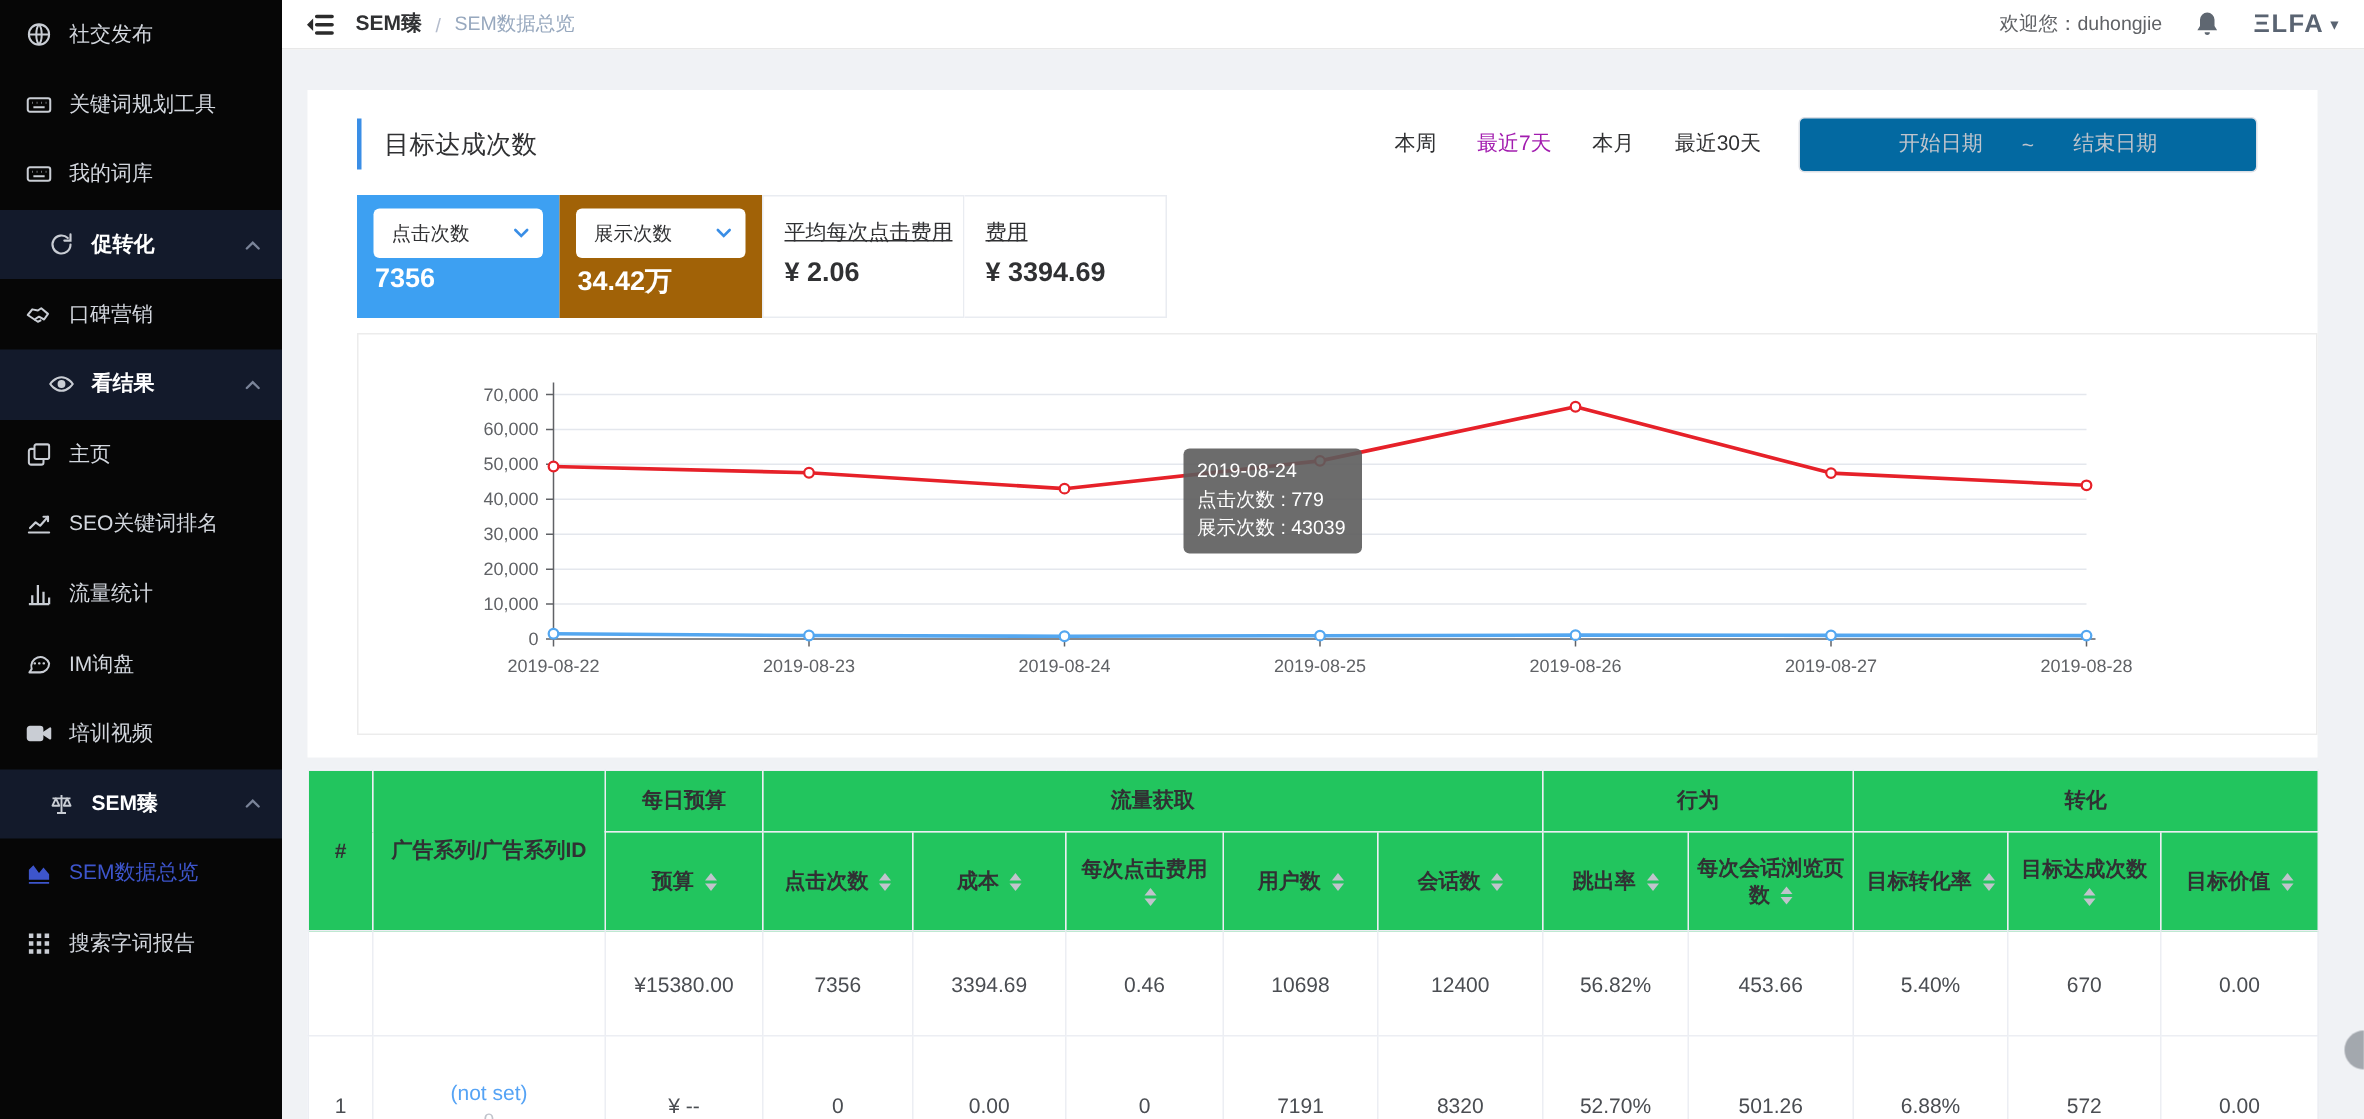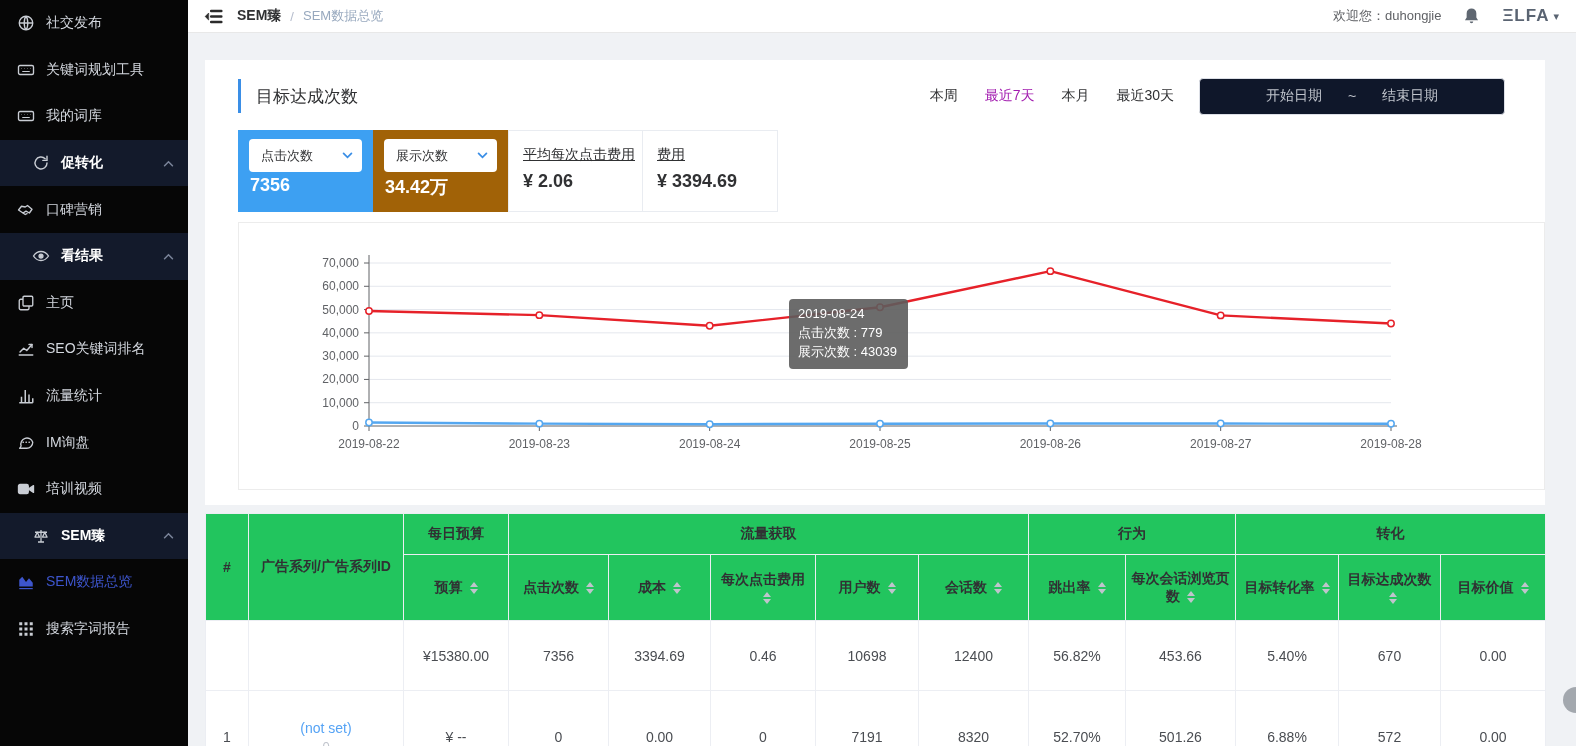--- a/index.html
+++ b/index.html
@@ -33,21 +33,21 @@
   
   .content { margin-left:188px; padding:60px 31px 0 17px; }
   .card { background:#fff; width:1340px; height:445px; position:relative; }
   .card-head { display:flex; align-items:center; padding:18px 40px 16px 33px; height:70px; }
   .title-bar { width:3px; height:34px; background:#3a8ee6; margin-right:15px; }
   .card-title { font-size:17px; color:#303133; }
   .filters { margin-left:auto; display:flex; align-items:center; font-size:14px; }
   .filter { color:#303133; margin-left:27px; cursor:pointer; }
   .filter.active { color:#a21caf; }
   .date-range { width:306px; height:37px; border:1px solid #dcdfe6; border-radius:4px; margin-left:25px;
-    display:flex; align-items:center; justify-content:center; gap:26px; font-size:14px; color:#c0c4cc; cursor:pointer; background:#0f172a; }
+    display:flex; align-items:center; justify-content:center; gap:26px; font-size:14px; color:#c0c4cc; cursor:pointer; background:#0369a1; }
   
   .metrics { display:flex; padding-left:33px; height:82px; }
   .metric { width:135px; height:82px; }
   .metric.blue { background:#3da0f2; }
   .metric.red  { background:#a16207; }
   .metric .select { margin:9px 11px 3px 11px; background:#fff; border-radius:4px; height:33px;
     display:flex; align-items:center; justify-content:space-between; padding:0 9px 0 12px; font-size:13px; color:#303133; cursor:pointer; }
   .metric .select .sel-caret { display:inline-flex; color:#3a8ee6; }
   .metric .val { color:#fff; font-size:18px; font-weight:bold; padding-left:12px; }
   .metric.white { background:#fff; border:1px solid #e9ecf1; }

